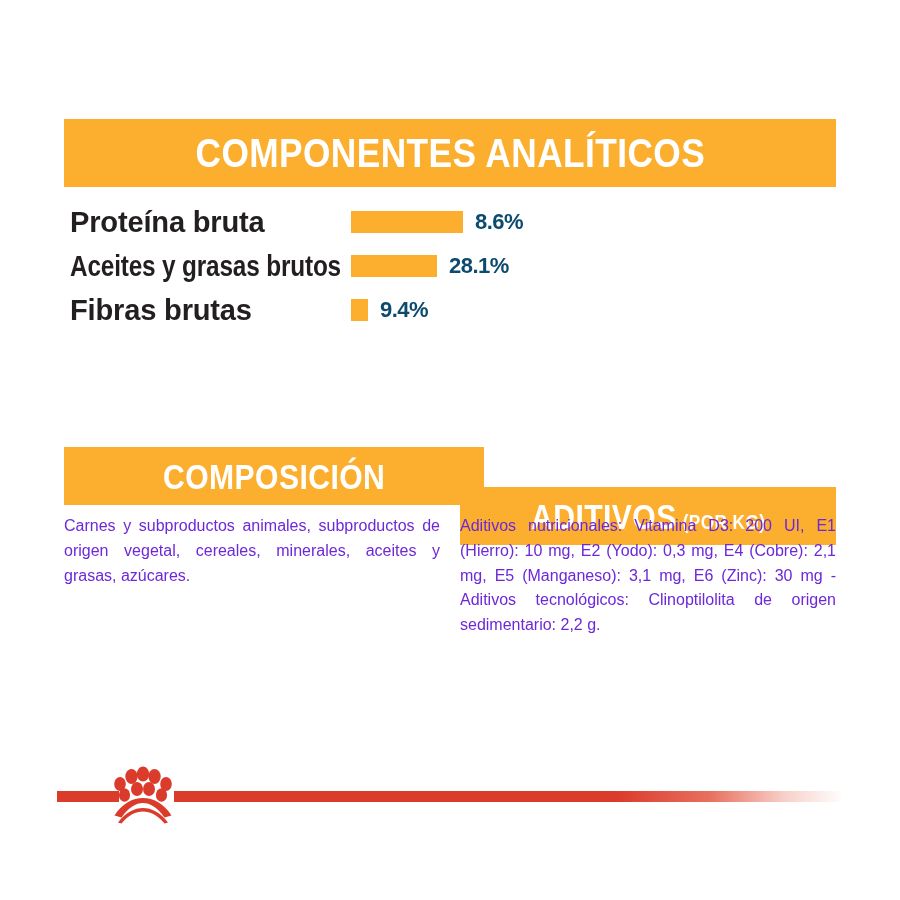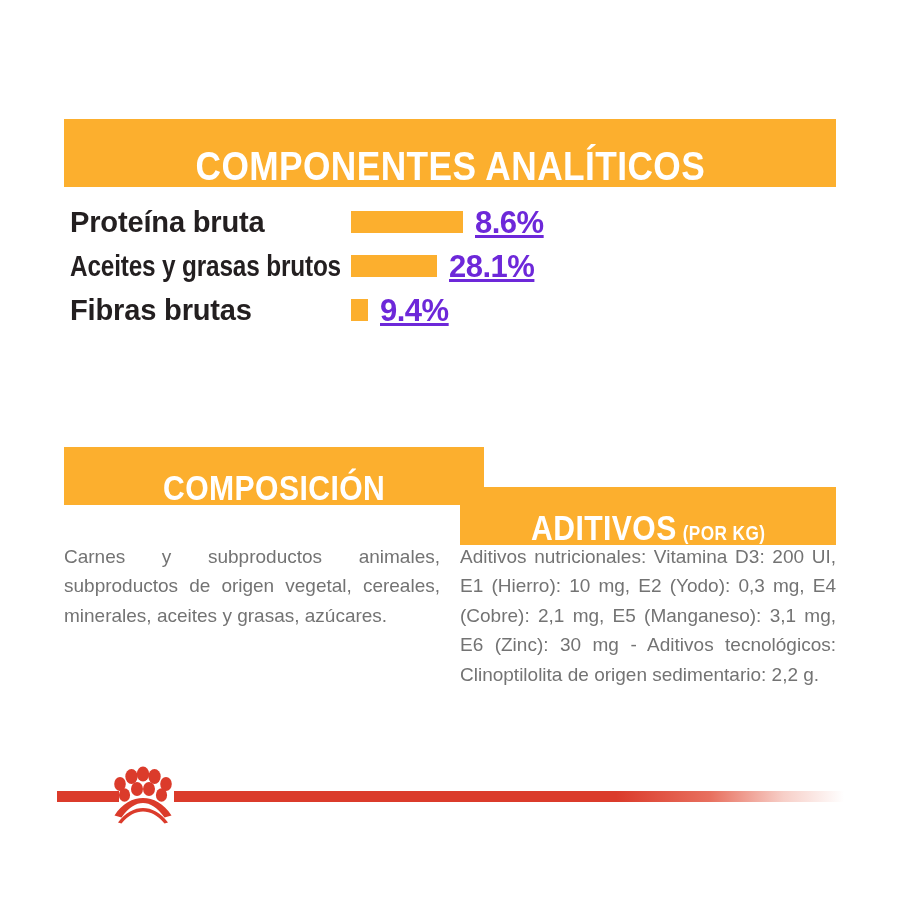--- a/index.html
+++ b/index.html
@@ -19,21 +19,21 @@
   .page {
     position: absolute;
     inset: 0;
     background: #ffffff;
   }
 
   
   .banner {
     background: #FCAF2E;
     display: flex;
-    align-items: flex-end;
+    align-items: center;
     justify-content: center;
     box-sizing: border-box;
   }
   .banner-title {
     color: #ffffff;
     font-weight: 700;
     letter-spacing: 0.5px;
     text-transform: uppercase;
     white-space: nowrap;
     transform: scaleX(0.86);
@@ -93,27 +93,26 @@
     height: 22px;
     display: block;
   }
   .bar-fill {
     height: 22px;
     background: #FCAF2E;
     display: block;
   }
   .nutrient-value {
     position: absolute;
-    color: #6d28d9;
-    font-weight: 700;
-    font-size: 31px;
+    color: #0c4a6e;
+    font-weight: 700;
+    font-size: 22px;
     line-height: 1;
     letter-spacing: -0.5px;
     white-space: nowrap;
-    text-decoration: underline;
   }
 
   
   #composicion-banner {
     position: absolute;
     left: 64px;
     top: 447px;
     width: 420px;
     height: 58px;
   }
@@ -138,25 +137,24 @@
     gap: 7px;
   }
   #aditivos-banner .banner-sub {
     font-size: 20px;
     font-weight: 700;
     color: #ffffff;
   }
 
   .body-text {
     position: absolute;
-    color: #737373;
-    font-size: 19px;
+    color: #6d28d9;
+    font-size: 16px;
     line-height: 1.55;
     text-align: justify;
-    margin-top: 28px;
   }
   #composicion-text {
     left: 64px;
     top: 514px;
     width: 376px;
   }
   #aditivos-text {
     left: 460px;
     top: 514px;
     width: 376px;

